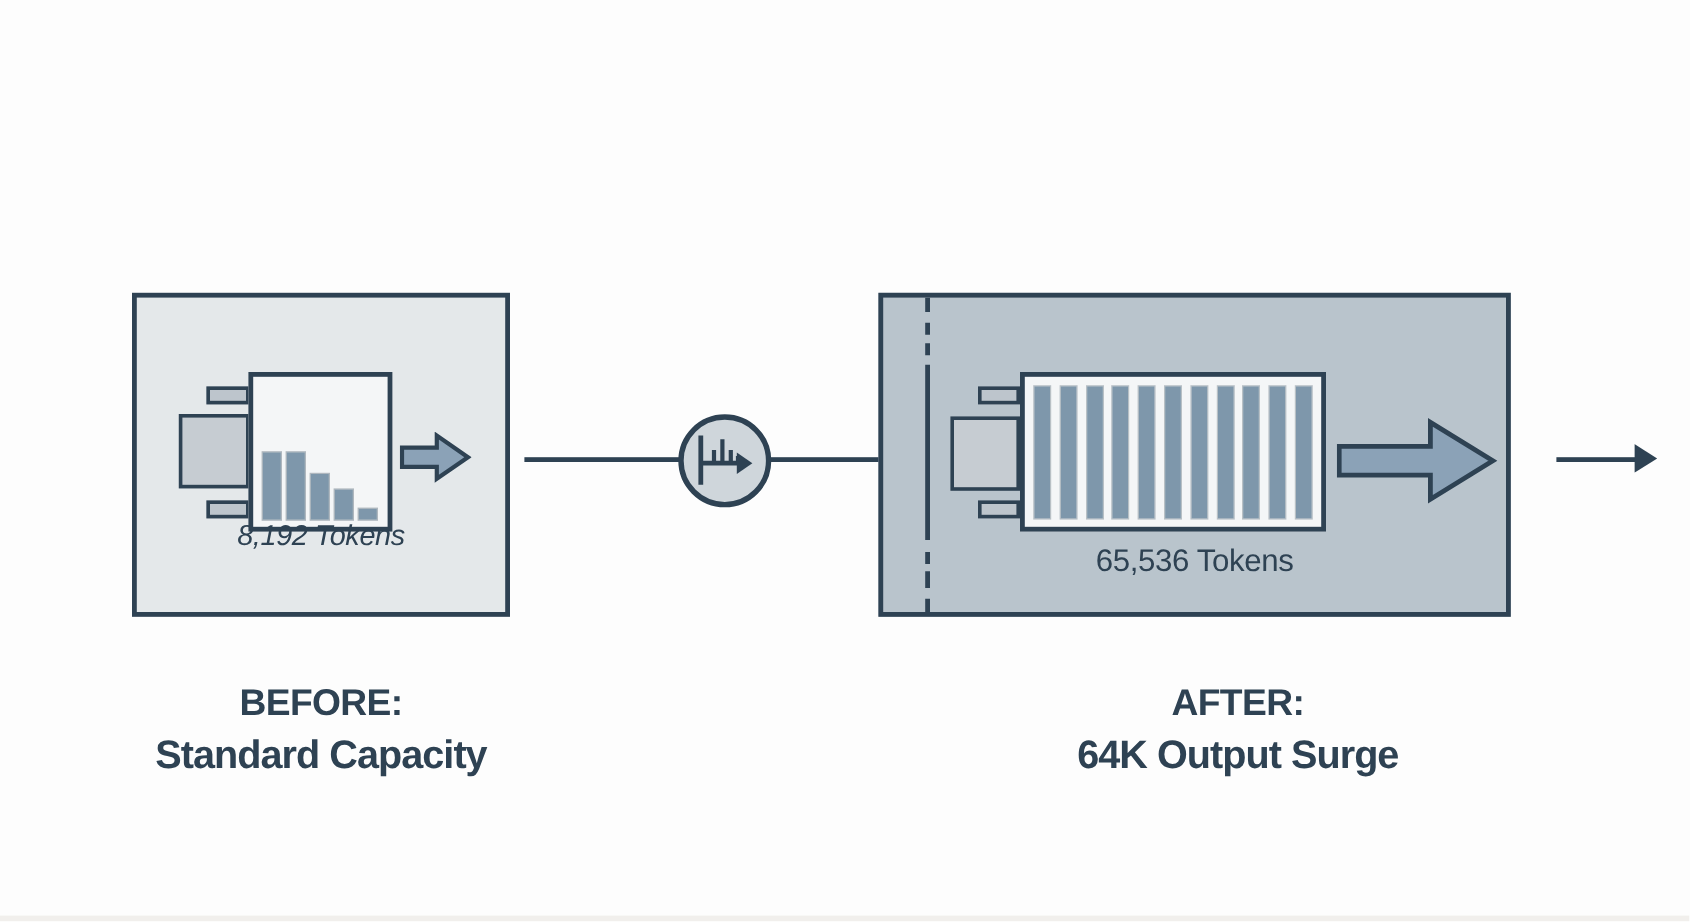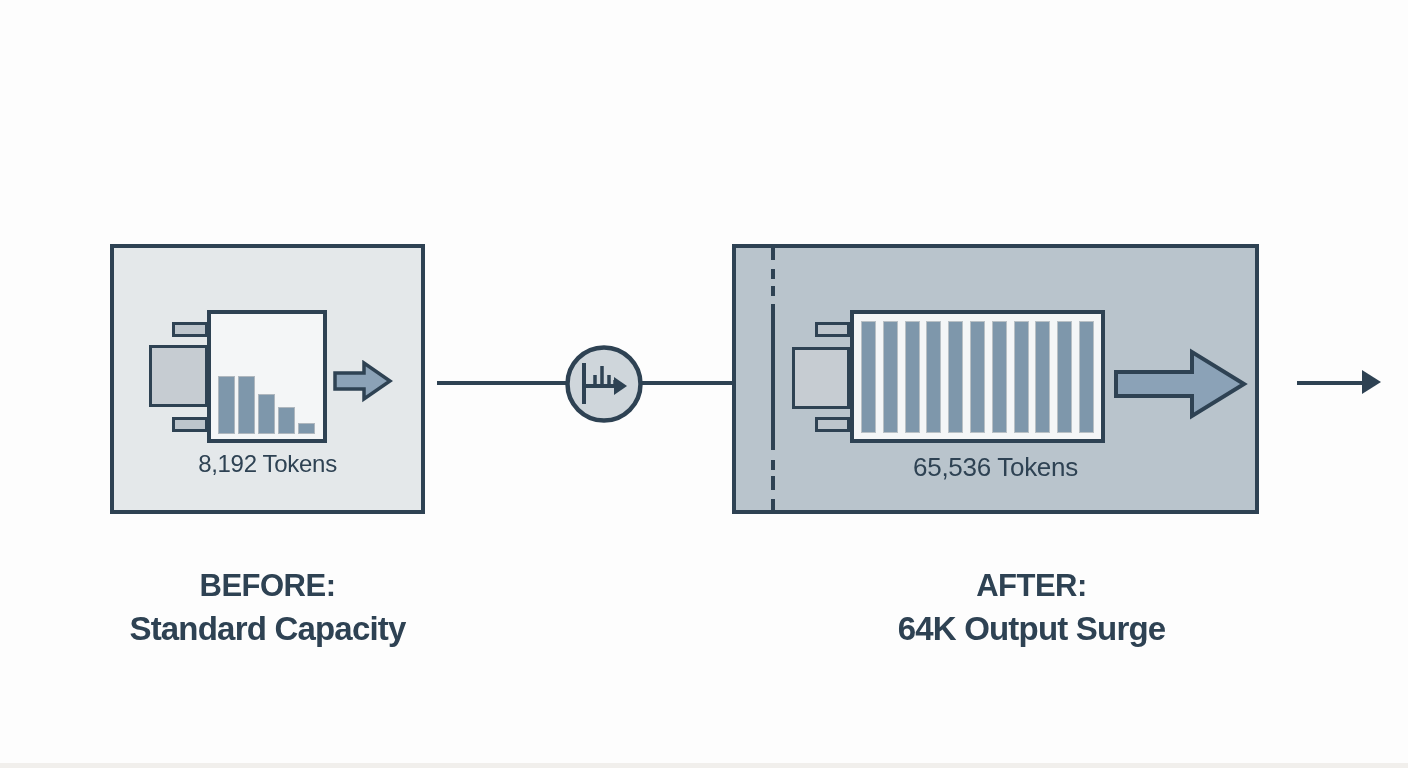--- a/index.html
+++ b/index.html
@@ -33,21 +33,21 @@
   .panel-after .m-square{left:56px;top:99px;width:58px;height:62px;}
   .panel-after .m-tab-top{left:79px;top:74px;width:35px;height:15px;}
   .panel-after .m-tab-bot{left:79px;top:169px;width:35px;height:15px;}
   .panel-after .m-card{left:114px;top:62px;width:255px;height:133px;}
   .bars-after{position:absolute;left:8px;right:8px;top:0;bottom:0;display:flex;align-items:center;justify-content:space-between;}
   .bars-after .abar{width:13px;height:110px;background:var(--bar-fill);outline:1px solid rgba(46,66,83,.3);}
   .big-arrow{position:absolute;left:378px;top:97px;}
   .dashed-line-svg{position:absolute;left:0;top:0;}
 
   .tokens-label{position:absolute;left:0;right:0;text-align:center;color:var(--ink);letter-spacing:-0.3px;}
-  .panel-before .tokens-label{top:202px;font-size:24px;}
+  .panel-before .tokens-label{top:185px;font-size:24px;font-style:italic;}
   .panel-after .tokens-label{top:204px;font-size:26px;}
 
   .caption{position:absolute;text-align:center;color:var(--ink);margin-top:36px;}
   .caption-before{left:110px;width:315px;top:530px;}
   .caption-after{left:768px;width:527px;top:530px;}
   .cap1{font-size:31px;font-weight:700;line-height:40px;letter-spacing:-0.5px;}
   .cap2{font-size:33px;font-weight:700;line-height:45px;letter-spacing:-0.8px;}
 
   .surge-label{position:absolute;left:452px;width:300px;top:297px;text-align:center;
                font-size:29px;font-weight:500;color:var(--ink);letter-spacing:-0.3px;}

